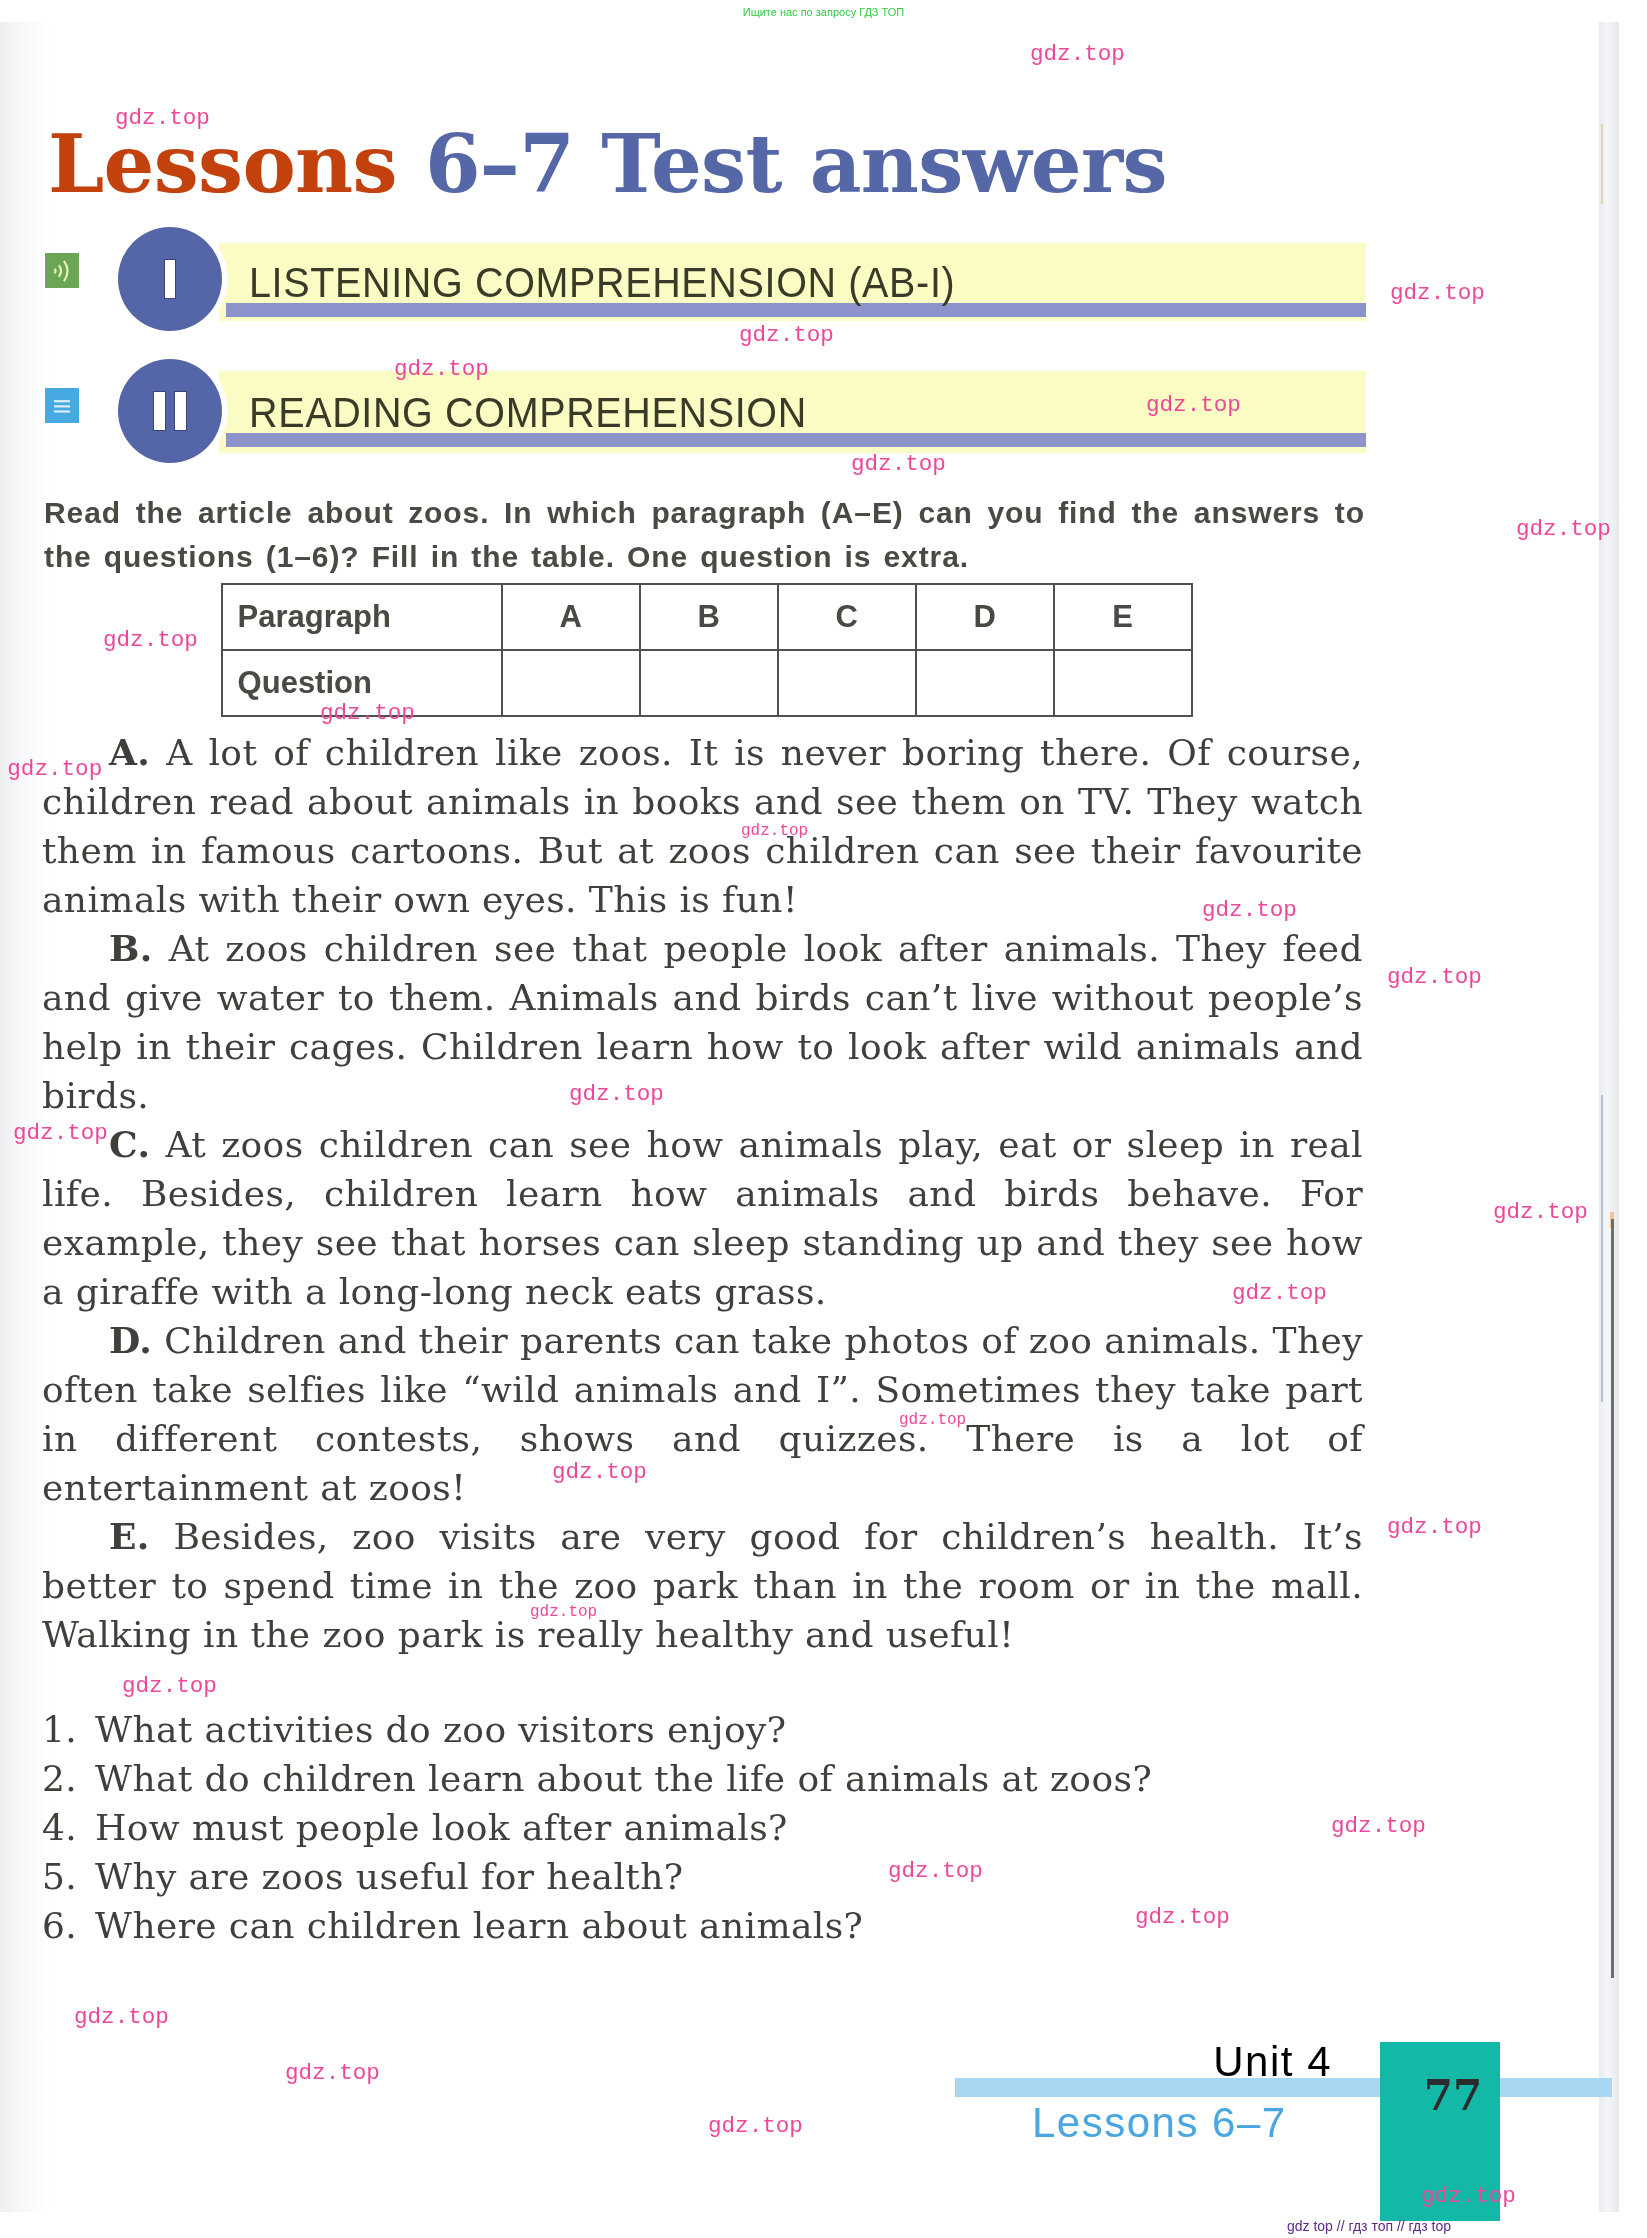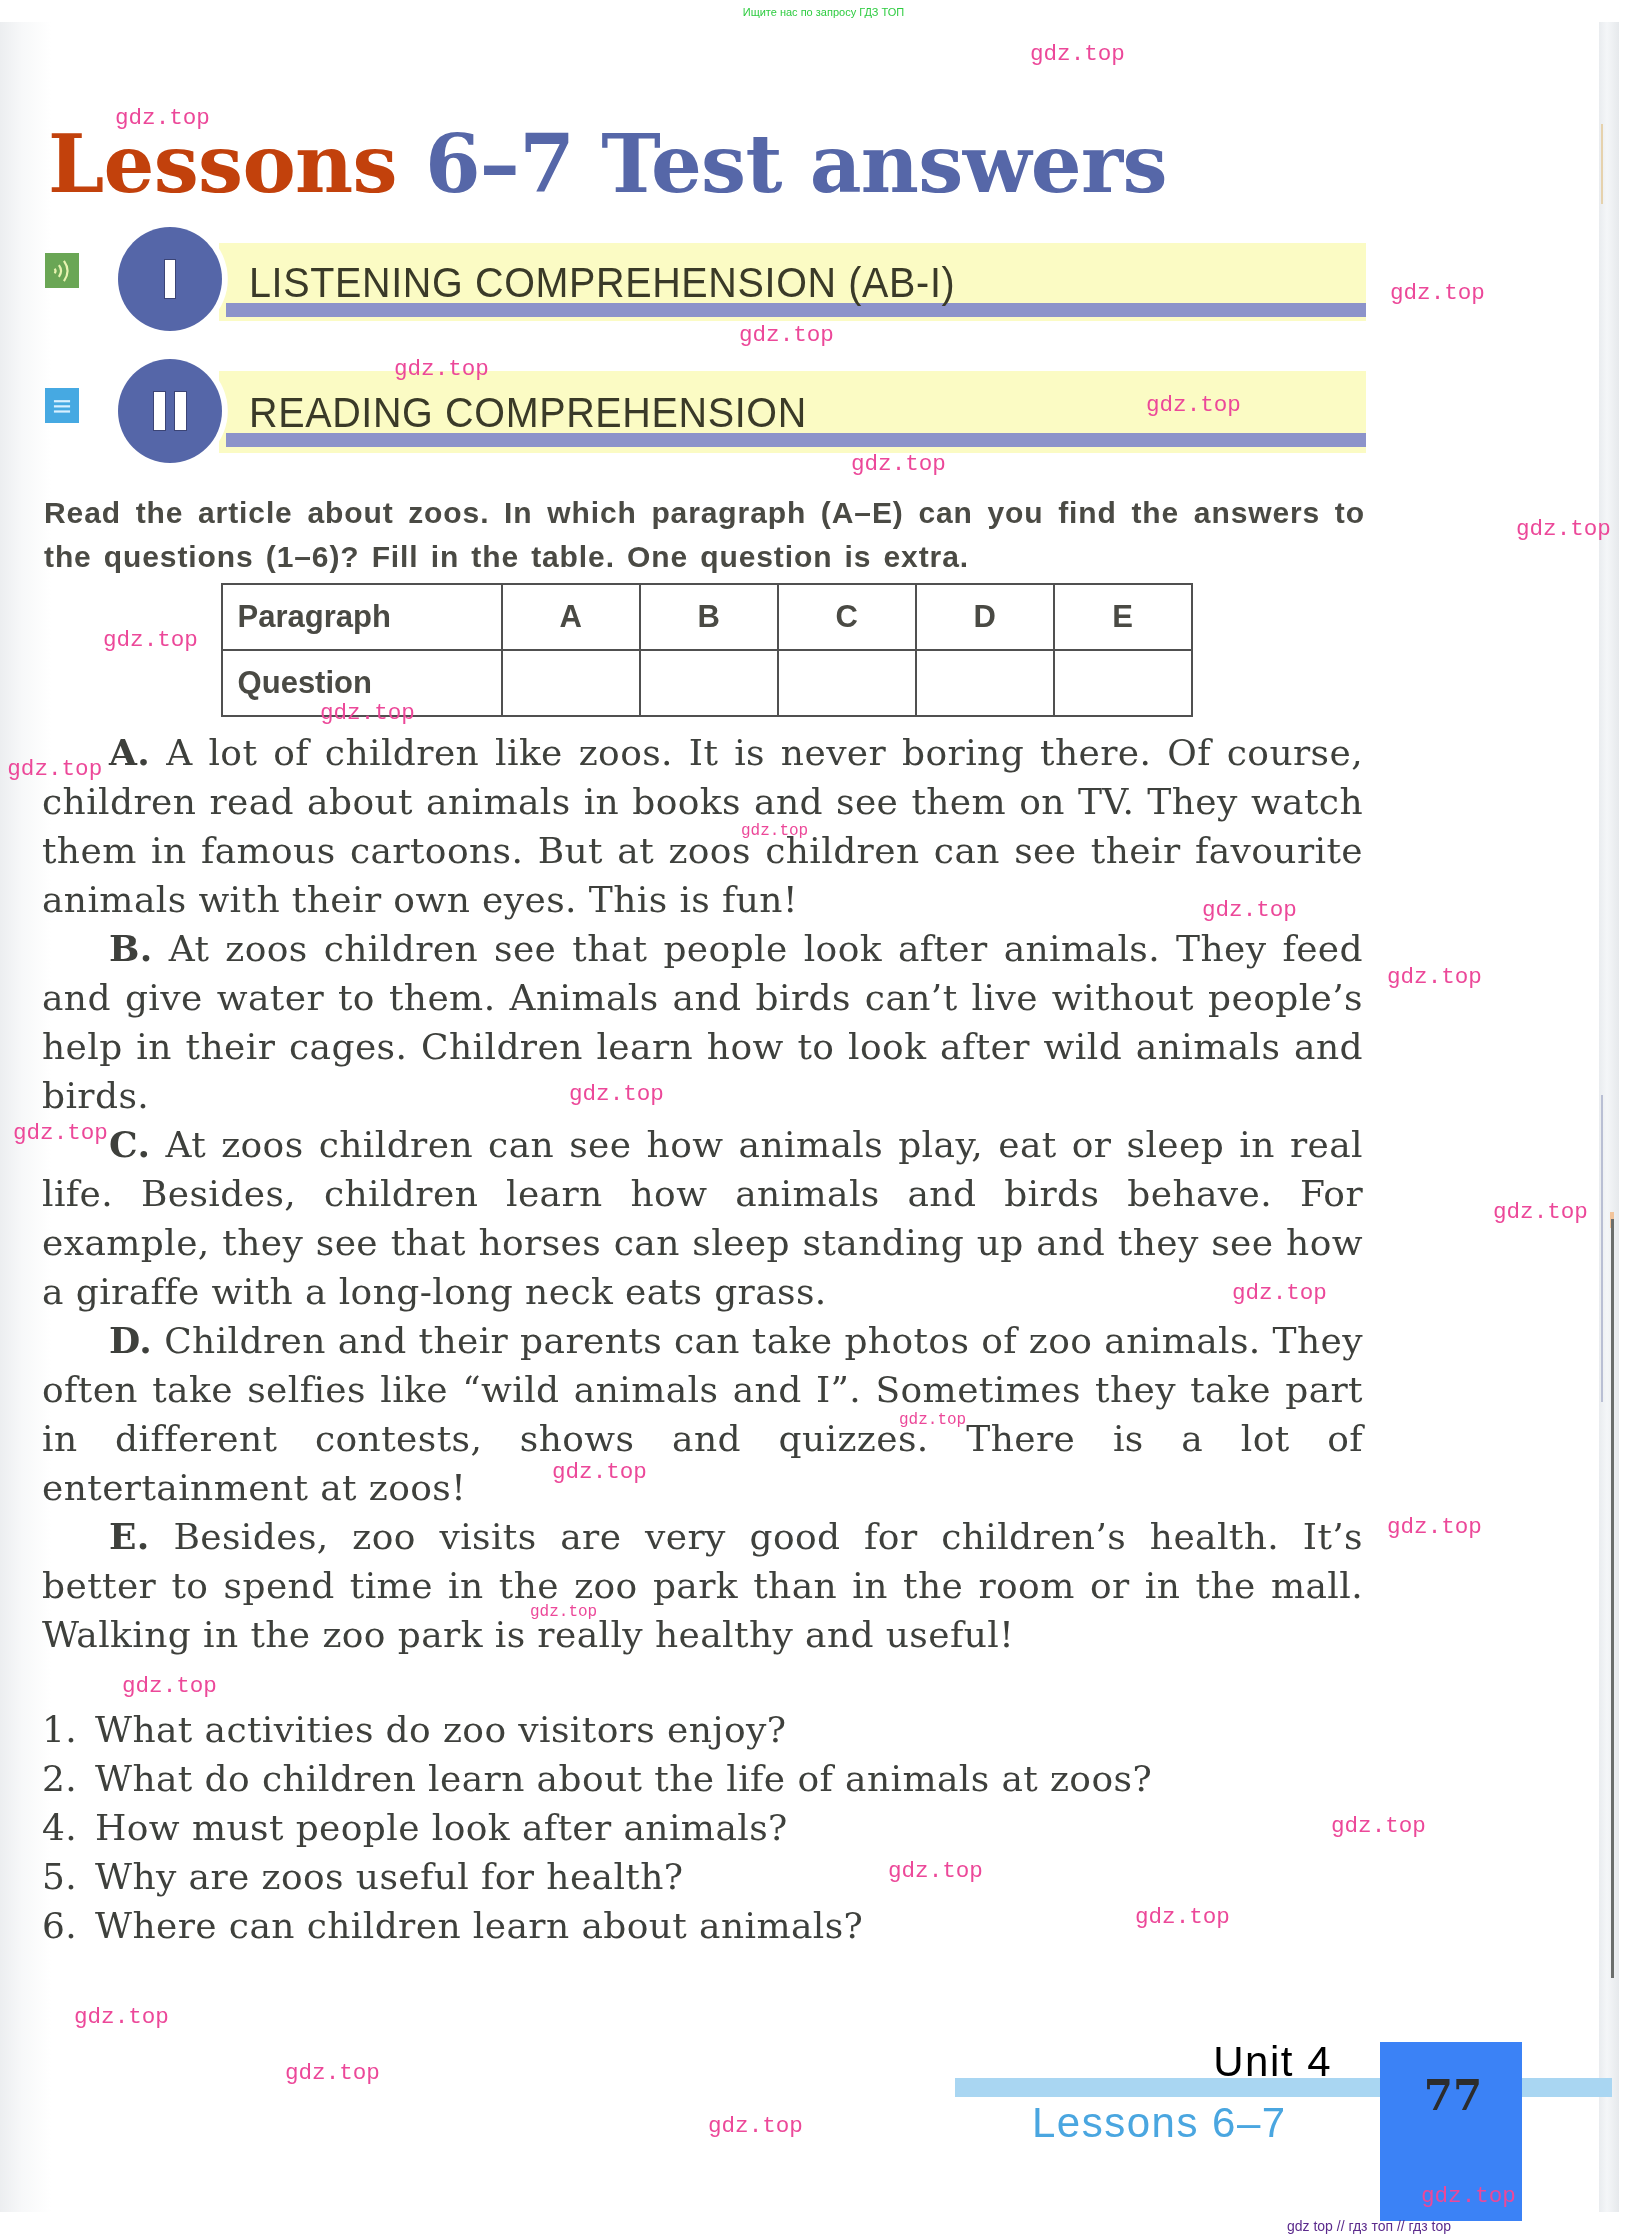--- a/index.html
+++ b/index.html
@@ -104,21 +104,21 @@
   .footer-band { position:absolute; left: 955px; top: 2078px; width: 657px; height: 19px; background:#a9d6f2; }
   .footer-unit {
     position:absolute; right: 315px; top: 2038px; font-family: "Liberation Sans", sans-serif;
     font-size: 42px; color: #000000; letter-spacing: 1.5px; white-space: nowrap;
   }
   .footer-lessons {
     position:absolute; left: 1032px; top: 2099px; font-family: "Liberation Sans", sans-serif;
     font-size: 42px; color: #4aa6e0; letter-spacing: 1.5px; white-space: nowrap;
   }
   .page-box {
-    position:absolute; left: 1380px; top: 2042px; width: 142px; height: 179px; background:#3b82f6;
+    position:absolute; left: 1380px; top: 2042px; width: 120px; height: 179px; background:#14b8a6;
   }
   .page-number {
     position:absolute; left: 0; top: 29px; width: 146px; text-align:center;
     font-family: "DejaVu Serif", serif; font-weight: bold; font-size: 42px; color: #2c2c2c;
   }
 
   .wm {
     position: absolute; font-family: Liberation Mono, monospace; font-size: 22.6px; color: #ec4899;
     white-space: nowrap; line-height: 1; text-align: right;
   }

